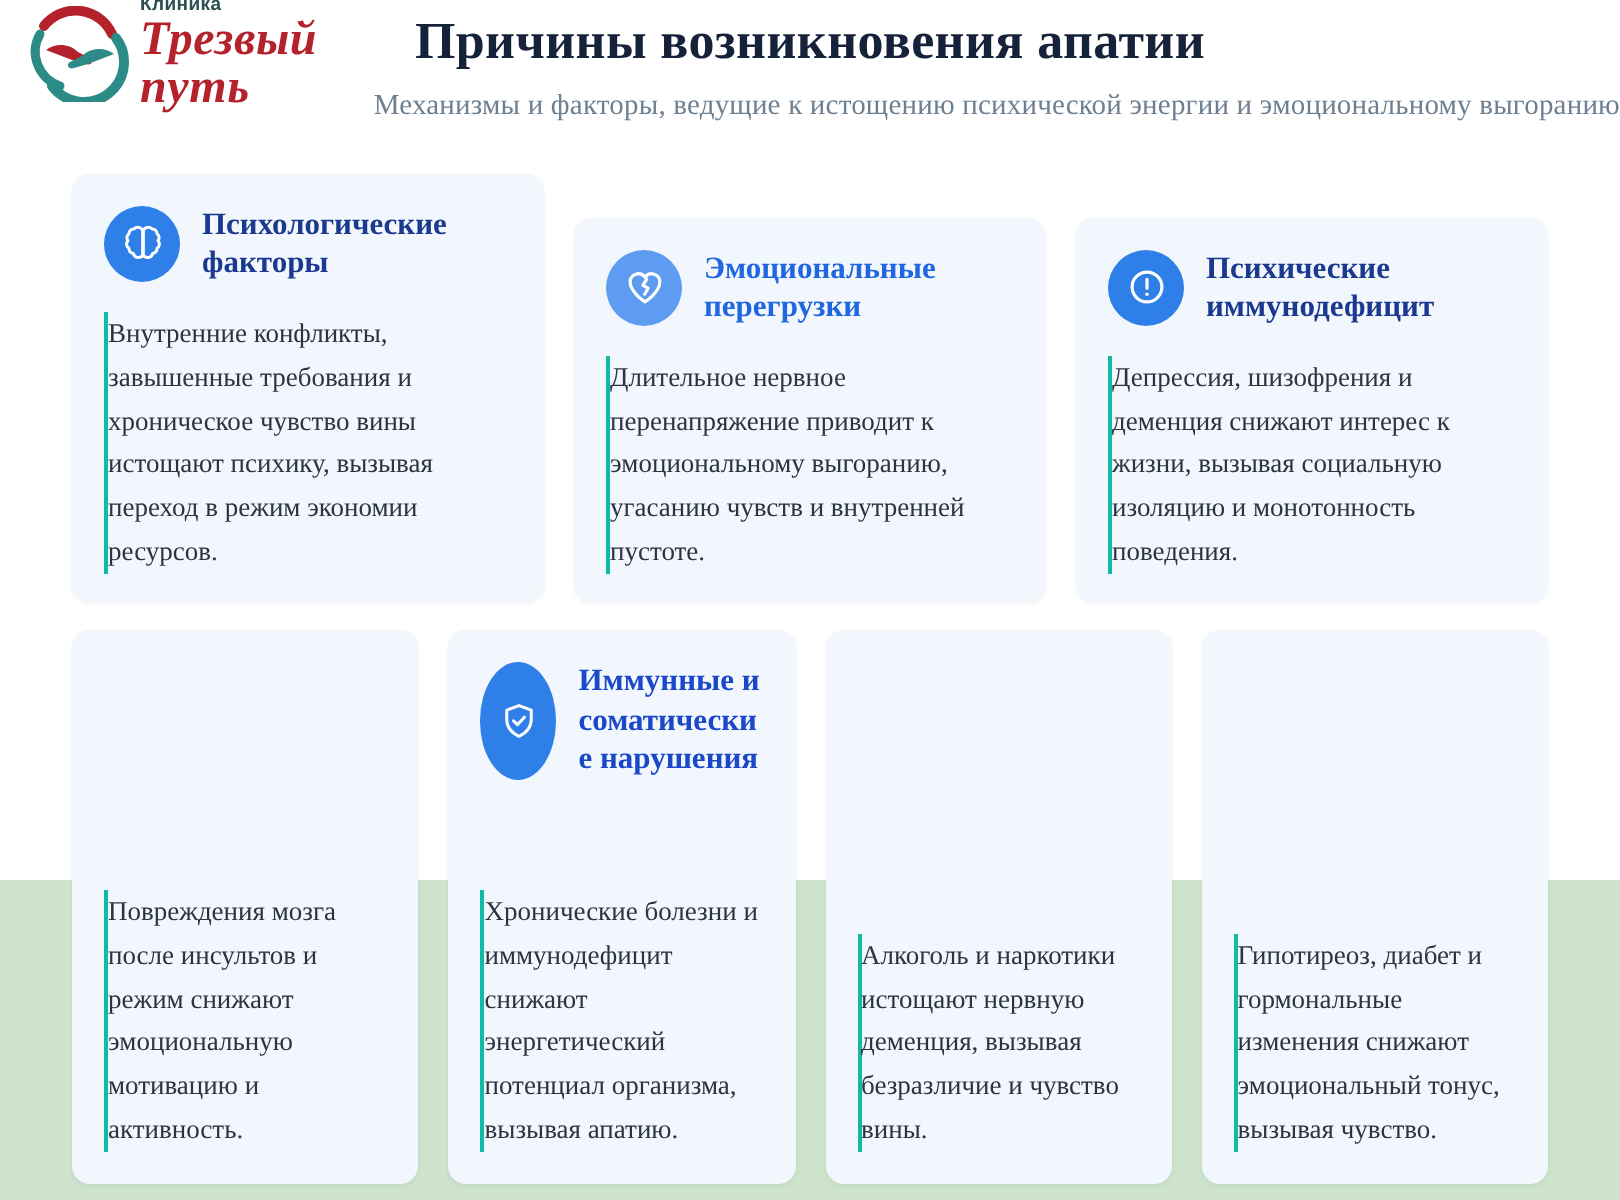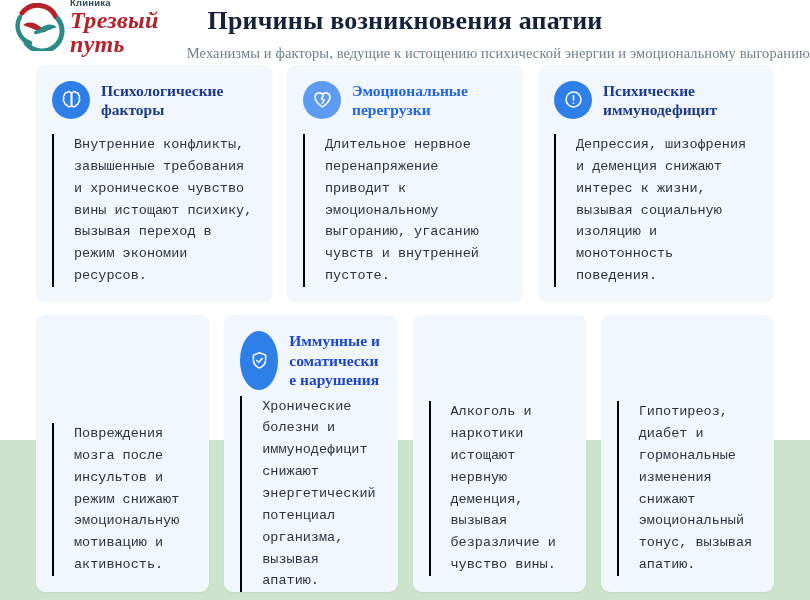--- a/index.html
+++ b/index.html
@@ -142,23 +142,23 @@
     font-weight: 700;
     font-size: 15.5px;
     line-height: 1.26;
     color: #1b3a8f;
     align-self: center;
     min-width: 0;
     word-break: break-word;
   }
 
   .card-body {
-    border-left: 2px solid #000000;
-    padding-left: 20px;
-    font-family: Liberation Mono, monospace;
+    border-left: 2px solid #14b8a6;
+    padding-left: 0;
+    font-family: Liberation Serif, serif;
     font-size: 13.5px;
     line-height: 1.62;
     color: #2b3440;
     margin-top: auto;
   }
 
   .row-1 .card-body { margin-top: 8px; margin-bottom: auto; }
   .row-2 .card-body { margin-top: auto; margin-bottom: 2px; }
 
   
@@ -256,18 +256,18 @@
         <div class="card-title">Иммунные и соматические нарушения</div>
       </div>
       <div class="card-body">Хронические болезни и иммунодефицит снижают энергетический потенциал организма, вызывая апатию.</div>
     </div>
 
     <div class="card accent-light">
       <div class="card-body">Алкоголь и наркотики истощают нервную деменция, вызывая безразличие и чувство вины.</div>
     </div>
 
     <div class="card accent-bright">
-      <div class="card-body">Гипотиреоз, диабет и гормональные изменения снижают эмоциональный тонус, вызывая апатию.</div>
+      <div class="card-body">Гипотиреоз, диабет и гормональные изменения снижают эмоциональный тонус, вызывая чувство.</div>
     </div>
 
   </div>
 
 </div>
 
 </body></html>

